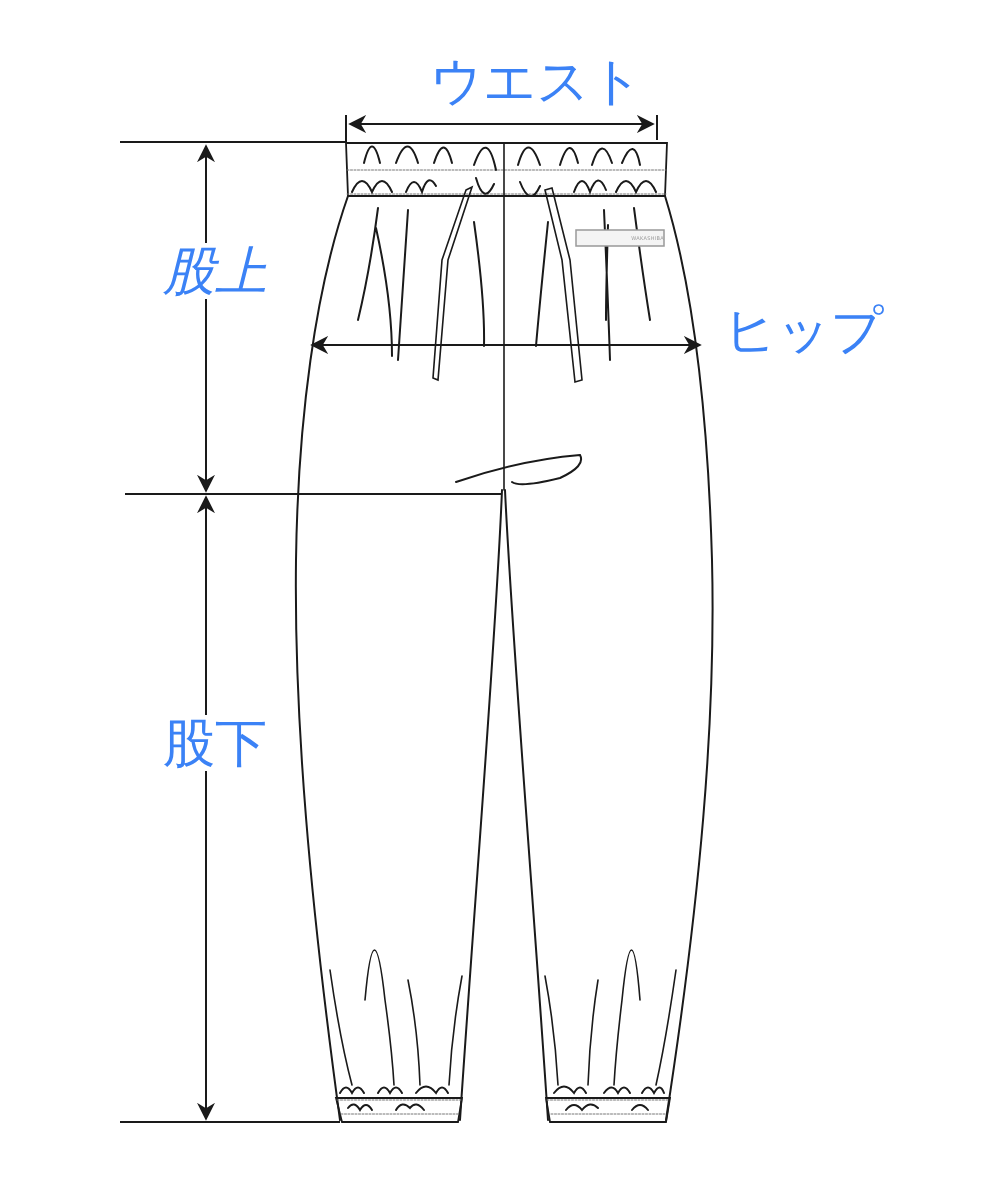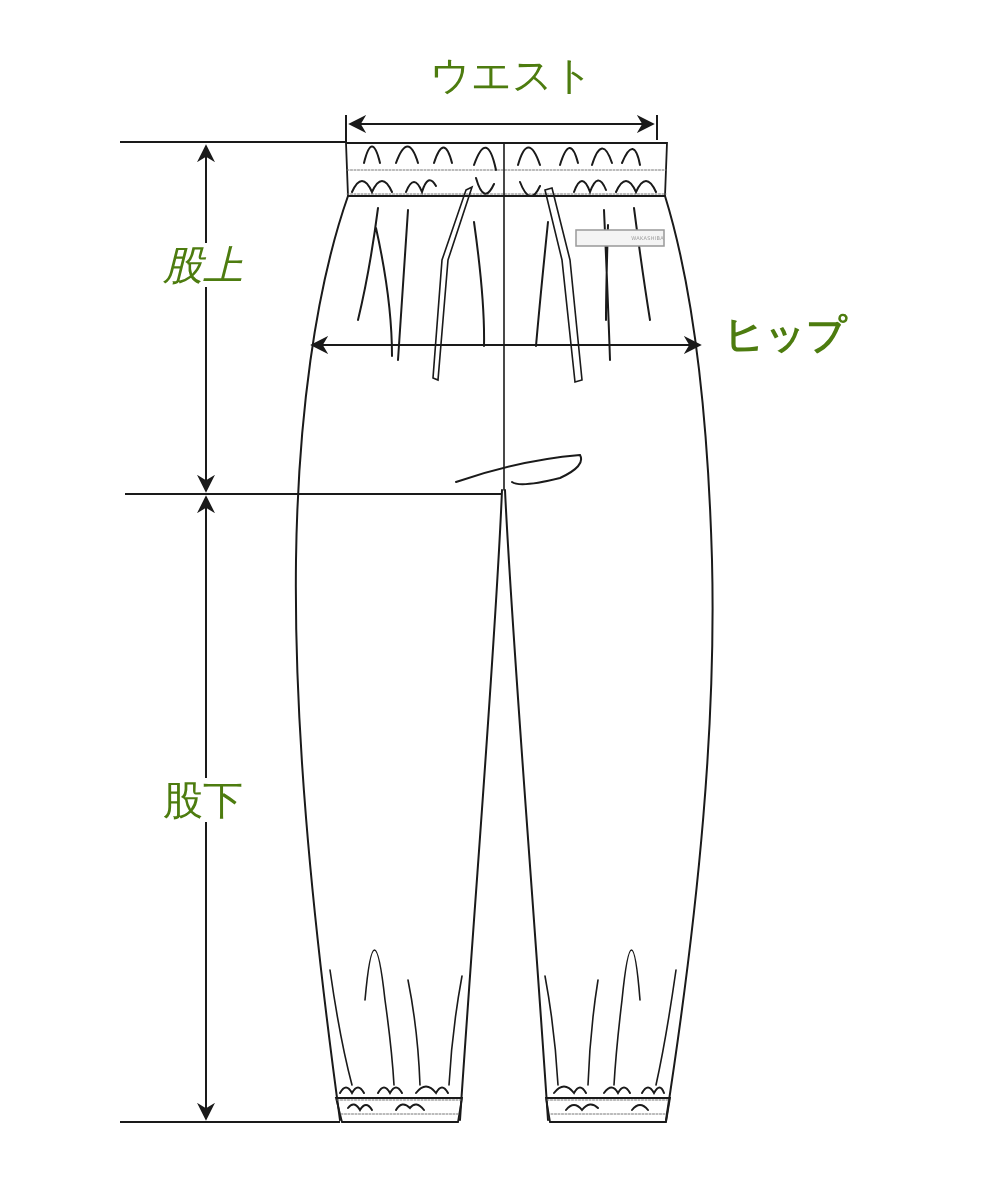--- a/index.html
+++ b/index.html
@@ -1,24 +1,24 @@
 <!DOCTYPE html>
 <html><head>
   <meta charset="utf-8">
   <style>
     html, body { margin: 0; padding: 0; background: #ffffff; }
     body { width: 1000px; height: 1200px; position: relative; overflow: hidden;
            font-family: "DejaVu Sans", sans-serif; }
     #diagram { position: absolute; left: 0; top: 0; width: 1000px; height: 1200px; }
-    .label { position: absolute; color: #4d7c0f; font-size: 40px; line-height: 1;
+    .label { position: absolute; color: #3b82f6; font-size: 52px; line-height: 1;
              font-family: "DejaVu Sans", sans-serif; white-space: nowrap; background: #ffffff; }
     .lbl-waist { left: 430px; top: 55px; background: transparent; }
     .lbl-rise  { left: 163px; top: 243px; padding: 2px 0; font-style: italic; }
-    .lbl-hip   { left: 724px; top: 314px; background: transparent; font-weight: bold; }
-    .lbl-inseam{ left: 163px; top: 778px; padding: 2px 0; }
+    .lbl-hip   { left: 724px; top: 304px; background: transparent; }
+    .lbl-inseam{ left: 163px; top: 715px; padding: 2px 0; }
     .tag-text { position: absolute; left: 580px; top: 231px; width: 84px; height: 14px;
                 font-size: 5px; color: #9a9a9a; text-align: right; line-height: 14px;
                 font-family: "DejaVu Sans", sans-serif; letter-spacing: 0.3px; }
   </style>
 </head>
 <body>
 
 <svg id="diagram" viewBox="0 0 1000 1200" xmlns="http://www.w3.org/2000/svg">
   <defs>
     <marker id="arr" viewBox="0 0 10 10" refX="9" refY="5" markerWidth="9" markerHeight="9" orient="auto-start-reverse">

